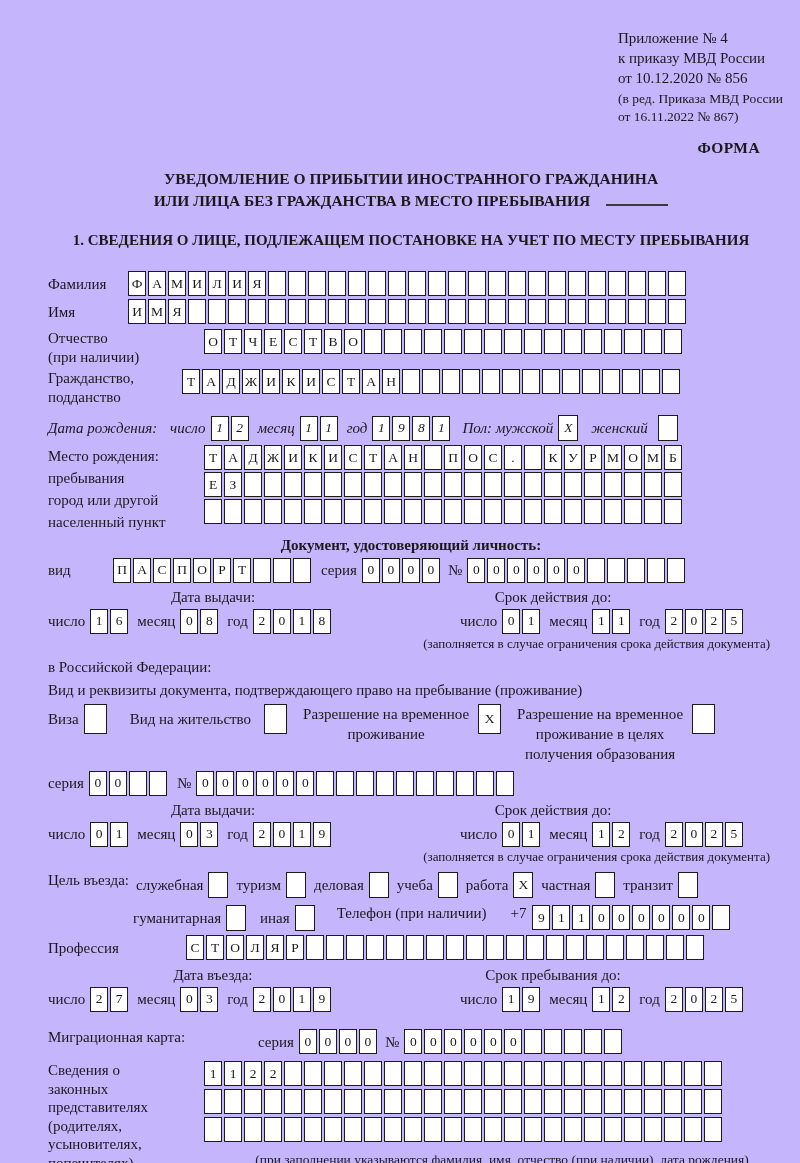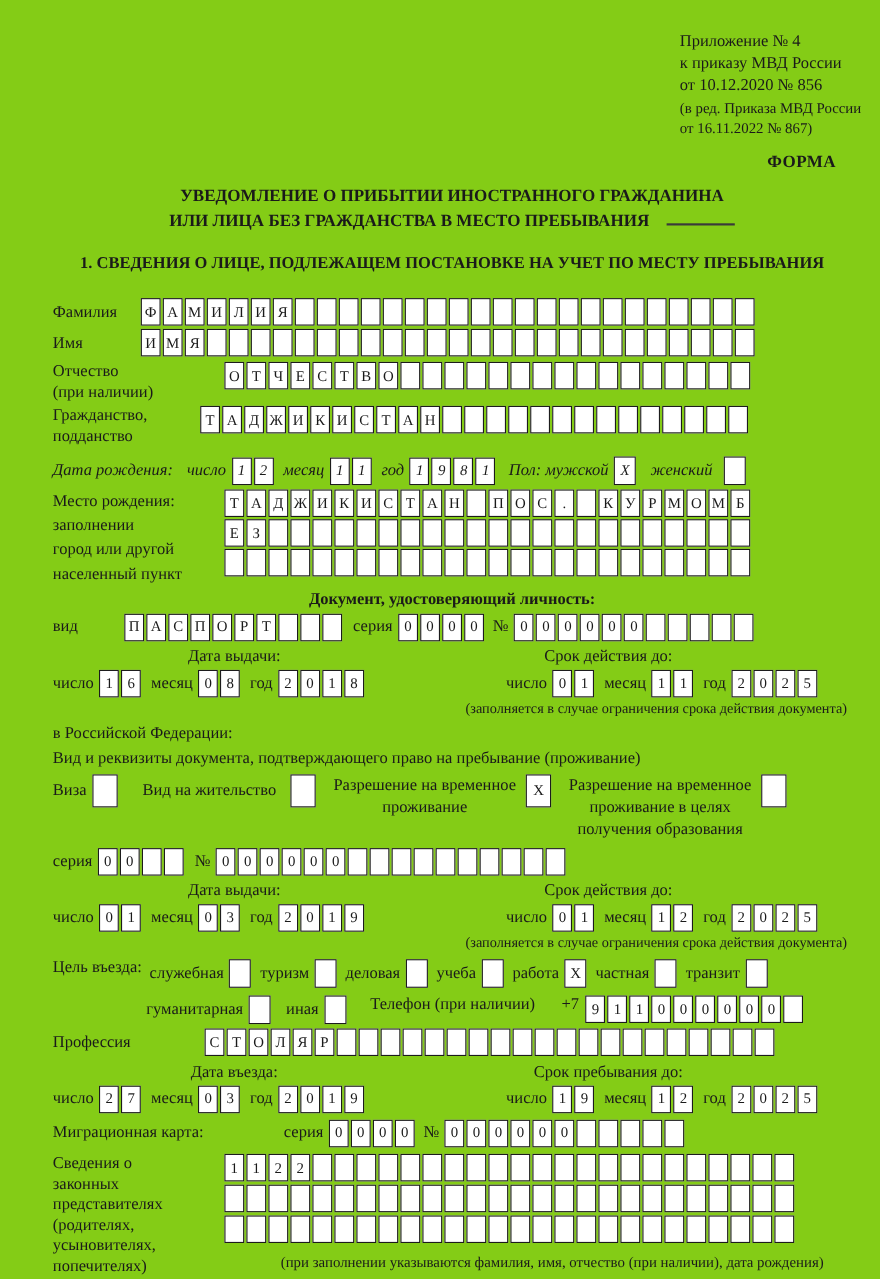--- a/index.html
+++ b/index.html
@@ -1,18 +1,18 @@
 <!DOCTYPE html>
 <html><head>
 <meta charset="utf-8">
 <style>
   * { box-sizing: border-box; margin: 0; padding: 0; }
   html,body { background: #ffffff; }
   .page {
-    width: 800px; height: 1163px; margin: 0 auto; background: #84cc16;
+    width: 800px; height: 1163px; margin: 0 auto; background: #c4b5fd;
     color: #1a1a1a; font-family: "Liberation Serif", serif; font-size: 15px;
     padding: 28px 26px 8px 48px; position: relative; overflow: hidden;
   }
   .hdr { margin-left: 570px; line-height: 20px; white-space: nowrap; }
   .hdr-sub { margin-left: 570px; font-size: 13.5px; line-height: 18px; margin-top: 2px; white-space: nowrap; }
   .forma { text-align: right; font-weight: bold; margin-top: 13px; padding-right: 14px; font-size: 15.5px; letter-spacing: .4px; }
   .title { text-align: center; font-weight: bold; font-size: 15.5px; line-height: 22px; margin-top: 11px; }
   .blank-line { display: inline-block; width: 62px; height: 13px; border-bottom: 2px solid #3a3a3a; margin-left: 16px; }
   .sec { font-weight: bold; text-align: center; font-size: 15px; margin-top: 19px; line-height: 19px; }
 
@@ -55,21 +55,21 @@
 
   .vrow { display: flex; align-items: flex-start; margin-top: 2px; }
   .vopt { display: flex; align-items: flex-start; }
   .vopt .vlabel { line-height: 20px; }
   .vopt .tcenter { text-align: center; }
 
   .prow { display: flex; align-items: flex-start; margin-top: 7px; }
   .opt { display: flex; align-items: center; font-family: Liberation Serif, serif; }
   .opt .olabel { margin-right: 5px; }
 
-  .mcrow { display: flex; align-items: center; margin-top: 5px; }
+  .mcrow { display: flex; margin-top: 17px; }
 
   .reps { display: flex; margin-top: 6px; }
   .reps-label { width: 156px; flex: none; line-height: 18.5px; }
   .reps-rows .boxes { display: flex; margin-bottom: 3px; }
   .reps-note { text-align: center; font-size: 13.5px; margin-top: 10px; width: 596px; line-height: 16px; }
 </style>
 </head>
 <body>
 
 <div class="page">
@@ -254,21 +254,21 @@
       </span>
     <span class="dlab" style="margin-left:13px">женский</span>
     <span class="boxes cbx" style="margin-left:5px">
         <span class="cell"></span>
       </span>
   </div>
 
   <div class="row mt4">
     <div class="lbl2 w156" style="line-height:22px">
       <div>Место рождения:</div>
-      <div>заполнении</div>
+      <div>пребывания</div>
       <div>город или другой</div>
       <div>населенный пункт</div>
     </div>
     <div class="bp-rows">
       <div class="boxes">
           <span class="cell">Т</span>
           <span class="cell">А</span>
           <span class="cell">Д</span>
           <span class="cell">Ж</span>
           <span class="cell">И</span>

